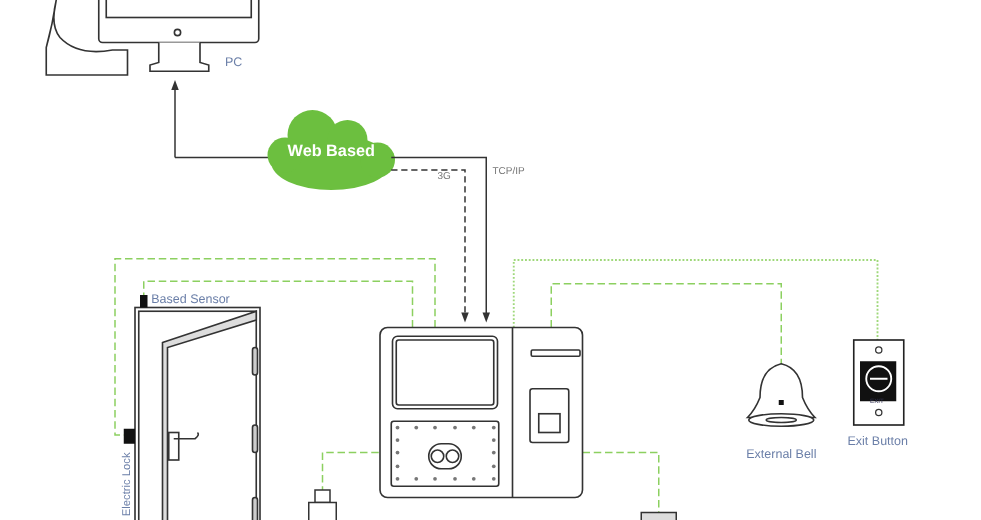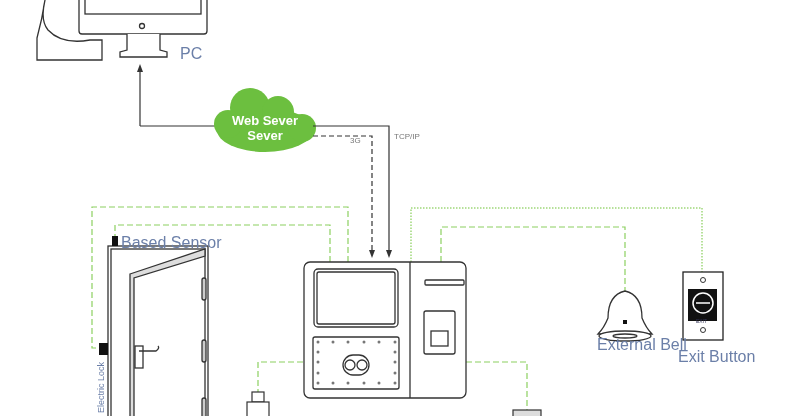--- a/index.html
+++ b/index.html
@@ -1,19 +1,19 @@
 <!DOCTYPE html>
 <html><head>
 <meta charset="utf-8">
 <style>
   html, body { margin:0; padding:0; background:#ffffff; }
   body { width:785px; height:416px; overflow:hidden; position:relative;
          font-family:"Liberation Sans", sans-serif; }
   svg { position:absolute; left:0; top:0; }
-  .lbl { position:absolute; color:#6b7fa8; font-size:16px; white-space:nowrap;
+  .lbl { position:absolute; color:#6b7fa8; font-size:10px; white-space:nowrap;
          font-family:"Liberation Sans", sans-serif; }
   .small { font-size:8px; color:#777; }
   .cloud-text { position:absolute; color:#fff; font-weight:bold; font-size:13px;
                 text-align:center; line-height:15px; width:100px; }
   .vertical { transform:rotate(-90deg); transform-origin:left top; }
 </style>
 </head>
 <body>
 
 <svg width="785" height="416" viewBox="0 0 785 416">
@@ -132,22 +132,21 @@
     <rect x="247" y="402" width="22" height="16"></rect>
   </g>
 
   <g fill="#ddd" stroke="#333" stroke-width="1.2">
     <rect x="513" y="410" width="28" height="8"></rect>
   </g>
 </svg>
 
 <div class="lbl" style="left:180px;top:45px;">PC</div>
 <div class="cloud-text" style="left:215px;top:113px;">
-  <div>Web Sever</div>
-  <div>Sever</div>
+  <div>Web Based</div>
 </div>
 <div class="lbl small" style="left:394px;top:132px;">TCP/IP</div>
 <div class="lbl small" style="left:350px;top:136px;">3G</div>
 <div class="lbl" style="left:121px;top:234px;">Based Sensor</div>
 <div class="lbl vertical" style="left:96px;top:413px;font-size:9px;">Electric Lock</div>
-<div class="lbl" style="left:597px;top:336px;">External Bell</div>
+<div class="lbl" style="left:597px;top:358px;">External Bell</div>
 <div class="lbl" style="left:678px;top:348px;">Exit Button</div>
 <div class="lbl" style="left:696px;top:318px;font-size:5px;color:#335;">EXIT</div>
 
 </body></html>

